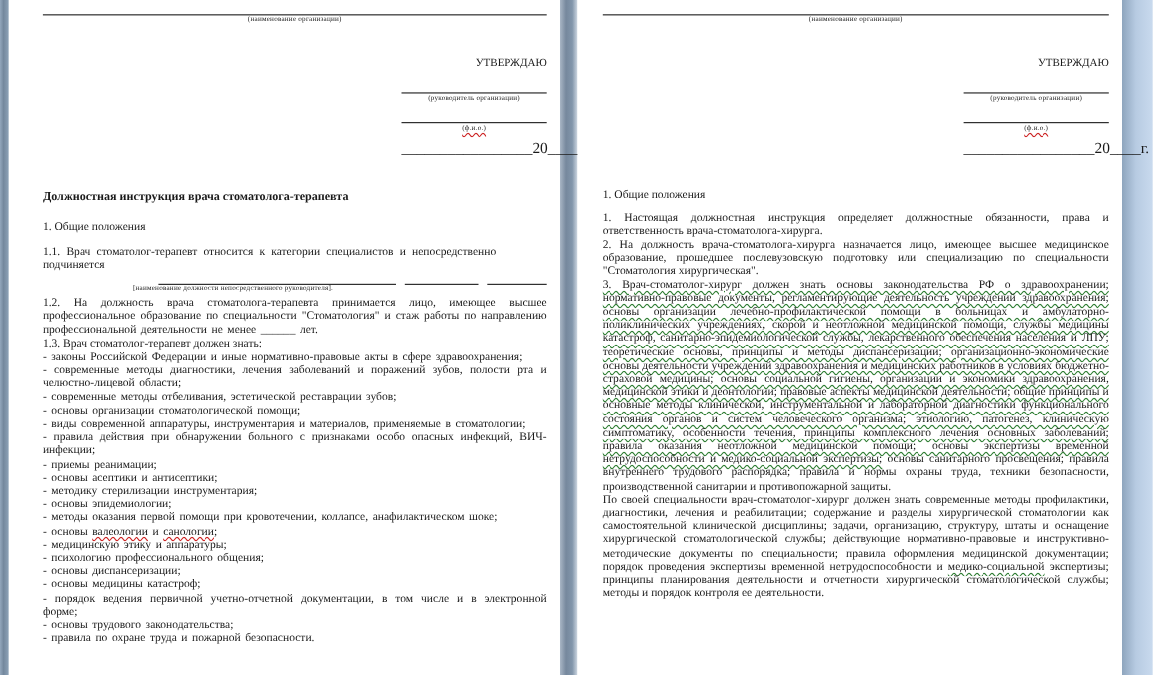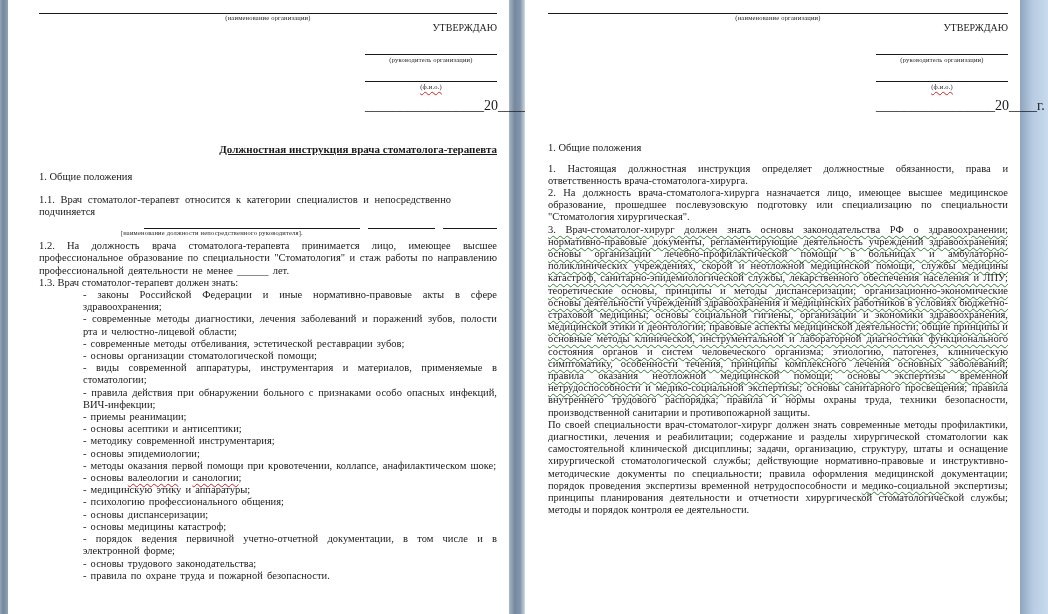--- a/index.html
+++ b/index.html
@@ -16,52 +16,52 @@
   .stripe-mid   { left: 509px; width: 16px; background: linear-gradient(90deg,#aab7c6,#76889d 35%,#8296ab 70%,#cfd8e2); }
   .stripe-right { left: 1020px; width: 28px; background: linear-gradient(90deg,#8ea5bd,#b7cbe2 45%,#c9daee); }
 
   .page { position: absolute; top: 0; bottom: 0; background: #ffffff; font-size: 10.5px; line-height: 12.2px; }
   .page-1 { left: 8px;   width: 501px; padding: 6px 12px 0 31px; }
   .page-2 { left: 525px; width: 495px; padding: 6px 12px 0 23px; }
 
   .org-line { border-bottom: 1px solid #1a1a1a; height: 8px; }
   .caption { font-size: 6.5px; line-height: 8px; color: #222; text-align: center; letter-spacing: .2px; }
 
-  .approve { width: 132px; margin-left: auto; }
+  .approve { width: 132px; margin-left: auto; margin-top: 30px; }
   .approve-title { font-size: 10px; text-align: right; margin-bottom: 12px; }
   .sig-line { border-bottom: 1px solid #1a1a1a; height: 9px; margin-bottom: 1px; }
   .approve .caption { margin-bottom: 9px; }
   .date-line { font-size: 14px; margin-top: 5px; white-space: nowrap; }
 
   .wavy-red {
     text-decoration-line: underline; text-decoration-style: wavy;
     text-decoration-color: #cc2222; text-decoration-thickness: 1px; text-underline-offset: 2px;
   }
   .wavy-green {
     text-decoration-line: underline; text-decoration-style: wavy;
     text-decoration-color: #2e7d32; text-decoration-thickness: 1px; text-underline-offset: 2px;
   }
 
-  .doc-title { font-weight: bold; text-align: right; font-size: 11px; text-decoration: underline; }
+  .doc-title { font-weight: bold; text-align: left; font-size: 11px; }
   .page-1 .doc-title { margin-top: 31px; }
   .page-2 .doc-title { margin-top: 46px; }
 
   .page-1 .section-heading { margin-top: 15px; }
   .page-2 .section-heading { margin-top: 30px; }
 
   .p11 { margin-top: 11px; word-spacing: 3px; }
   .blank-row { display: flex; gap: 8px; margin-left: 105px; margin-top: 2px; }
   .blank-row .seg { border-bottom: 1px solid #1a1a1a; height: 9px; }
   .seg-a { flex: 3.2; } .seg-b { flex: 1; } .seg-c { flex: .8; }
   .p11-caption { width: 58%; margin-left: 40px; margin-bottom: 3px; }
 
   .para { text-align: justify; }
   .page-1 .para, .page-1 li { word-spacing: 1.5px; }
   .know-list { list-style: none; }
-  .know-list li { text-align: justify; margin-left: 44px; }
+  .know-list li { text-align: justify; }
 
   .page-2 .para { margin-top: 0; }
   .page-2 .first-para { margin-top: 8px; }
 </style>
 </head>
 <body>
 
 <div class="canvas">
 
   <div class="stripe stripe-left"></div>
@@ -97,21 +97,21 @@
 
     <ul class="know-list">
       <li>- законы Российской Федерации и иные нормативно-правовые акты в сфере здравоохранения;</li>
       <li>- современные методы диагностики, лечения заболеваний и поражений зубов, полости рта и челюстно-лицевой области;</li>
       <li>- современные методы отбеливания, эстетической реставрации зубов;</li>
       <li>- основы организации стоматологической помощи;</li>
       <li>- виды современной аппаратуры, инструментария и материалов, применяемые в стоматологии;</li>
       <li>- правила действия при обнаружении больного с признаками особо опасных инфекций, ВИЧ-инфекции;</li>
       <li>- приемы реанимации;</li>
       <li>- основы асептики и антисептики;</li>
-      <li>- методику современной инструментария;</li>
+      <li>- методику стерилизации инструментария;</li>
       <li>- основы эпидемиологии;</li>
       <li>- методы оказания первой помощи при кровотечении, коллапсе, анафилактическом шоке;</li>
       <li><span>- основы </span><span class="wavy-red">валеологии</span><span> и </span><span class="wavy-red">санологии</span><span>;</span></li>
       <li>- медицинскую этику и аппаратуры;</li>
       <li>- психологию профессионального общения;</li>
       <li>- основы диспансеризации;</li>
       <li>- основы медицины катастроф;</li>
       <li>- порядок ведения первичной учетно-отчетной документации, в том числе и в электронной форме;</li>
       <li>- основы трудового законодательства;</li>
       <li>- правила по охране труда и пожарной безопасности.</li>

